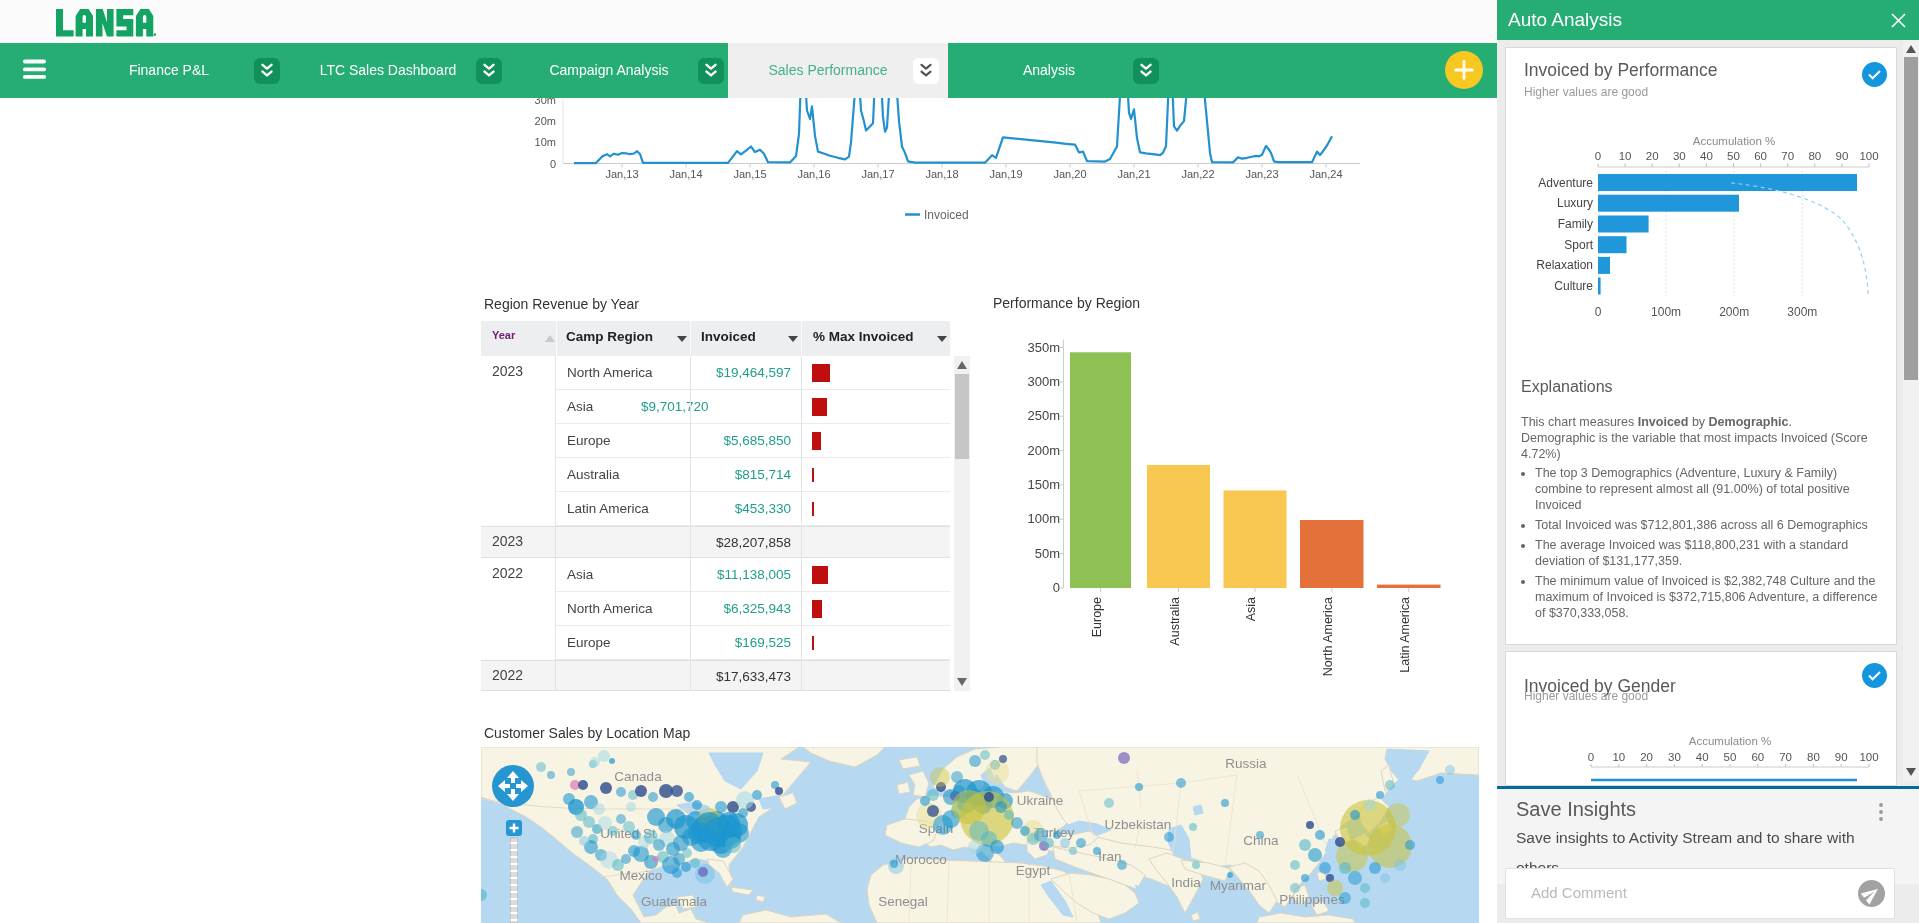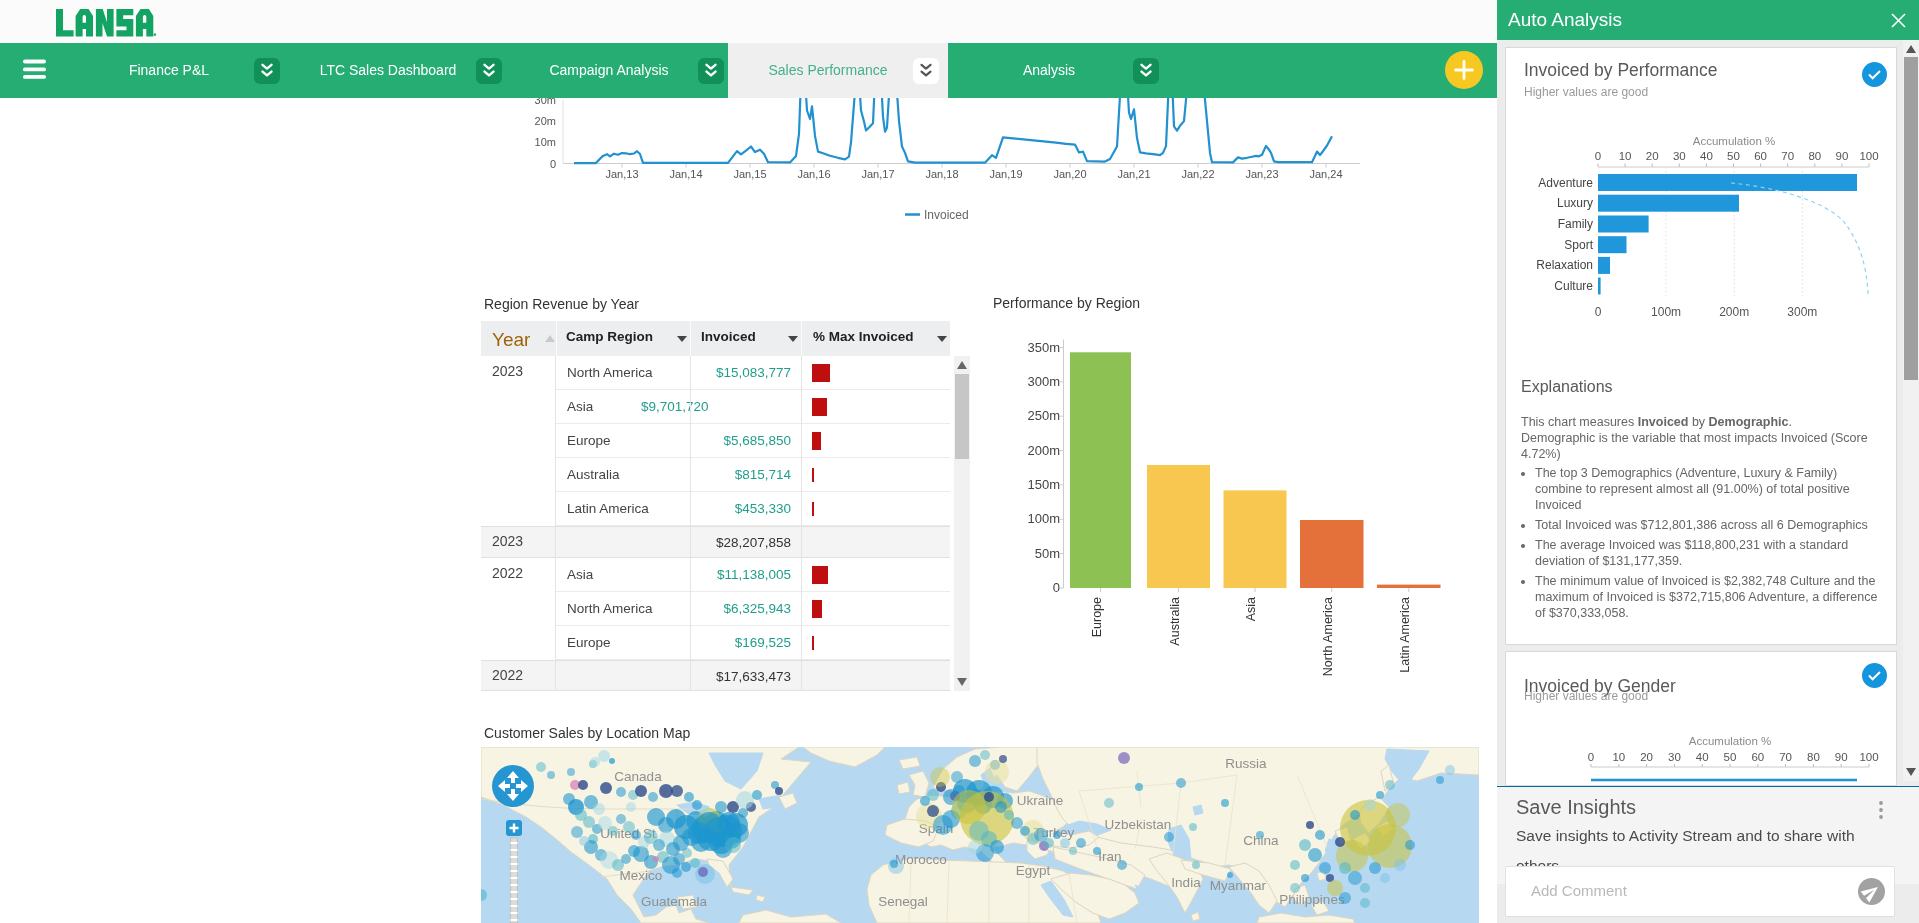--- a/index.html
+++ b/index.html
@@ -122,32 +122,32 @@
         <path d="M405 116.5 h15" stroke="#2191d0" stroke-width="2.5"></path>
         <text x="424" y="121" font-size="12" fill="#666">Invoiced</text>
       </svg></div>
 
   <div class="abs" id="tablewrap" style="left:481px; top:295px; width:492px; height:400px;">
       <div style="position:absolute;left:3px;top:1px;color:#333;font-size:14px;">Region Revenue by Year</div>
       <div style="position:absolute;left:0;top:26px;width:469px;height:35px;background:#edeef0;"></div>
       <div style="position:absolute;left:75px;top:26px;width:1px;height:35px;background:#fbfbfb;"></div>
       <div style="position:absolute;left:209px;top:26px;width:1px;height:35px;background:#fbfbfb;"></div>
       <div style="position:absolute;left:320px;top:26px;width:1px;height:35px;background:#fbfbfb;"></div>
-      <div style="position:absolute;left:11px;top:34px;font-size:19px;font-weight:normal;color:#a16207;">Year</div>
+      <div style="position:absolute;left:11px;top:34px;font-size:11px;font-weight:bold;color:#701a75;">Year</div>
       <div style="position:absolute;left:64px;top:40px;width:0;height:0;border-left:5px solid transparent;border-right:5px solid transparent;border-bottom:7px solid #c9c9c9;"></div>
       <div style="position:absolute;left:85px;top:34px;font-size:13.5px;font-weight:bold;color:#222;">Camp Region</div>
       <div style="position:absolute;left:196px;top:41px;width:0;height:0;border-left:5px solid transparent;border-right:5px solid transparent;border-top:6px solid #444;"></div>
       <div style="position:absolute;left:220px;top:34px;font-size:13.5px;font-weight:bold;color:#222;">Invoiced</div>
       <div style="position:absolute;left:307px;top:41px;width:0;height:0;border-left:5px solid transparent;border-right:5px solid transparent;border-top:6px solid #444;"></div>
       <div style="position:absolute;left:332px;top:34px;font-size:13.5px;font-weight:bold;color:#222;">% Max Invoiced</div>
       <div style="position:absolute;left:456px;top:41px;width:0;height:0;border-left:5px solid transparent;border-right:5px solid transparent;border-top:6px solid #444;"></div>
       <div style="position:absolute;left:74px;top:94px;width:395px;height:1px;background:#ebebeb;"></div>
       <div style="position:absolute;left:11px;top:68px;font-size:14px;color:#444;">2023</div>
       <div style="position:absolute;left:86px;top:70px;font-size:13.5px;color:#444;">North America</div>
-      <div style="position:absolute;left:160px;top:70px;width:150px;text-align:right;font-size:13.5px;color:#219e8b;">$15,083,777</div>
+      <div style="position:absolute;left:160px;top:70px;width:150px;text-align:right;font-size:13.5px;color:#219e8b;">$19,464,597</div>
       <div style="position:absolute;left:331px;top:69px;width:17.5px;height:18px;background:#bf0e0e;"></div>
       <div style="position:absolute;left:74px;top:128px;width:395px;height:1px;background:#ebebeb;"></div>
       <div style="position:absolute;left:86px;top:104px;font-size:13.5px;color:#444;">Asia</div>
       <div style="position:absolute;left:160px;top:104px;width:150px;font-size:13.5px;color:#219e8b;">$9,701,720</div>
       <div style="position:absolute;left:331px;top:103px;width:14.5px;height:18px;background:#bf0e0e;"></div>
       <div style="position:absolute;left:74px;top:162px;width:395px;height:1px;background:#ebebeb;"></div>
       <div style="position:absolute;left:86px;top:138px;font-size:13.5px;color:#444;">Europe</div>
       <div style="position:absolute;left:160px;top:138px;width:150px;text-align:right;font-size:13.5px;color:#219e8b;">$5,685,850</div>
       <div style="position:absolute;left:331px;top:137px;width:9px;height:18px;background:#bf0e0e;"></div>
       <div style="position:absolute;left:74px;top:196px;width:395px;height:1px;background:#ebebeb;"></div>
@@ -623,21 +623,21 @@
     <div class="abs" style="left:406px; top:40px; width:16px; height:741px; background:#f1f1f1;">
       <svg class="abs" style="left:3px; top:5px;" width="10" height="8" viewBox="0 0 10 8">
           <path d="M5 0 L10 8 H0 z" fill="#555"></path>
         </svg>
       <div class="abs" style="left:1px; top:17px; width:14px; height:323px; background:#9f9f9f;"></div>
       <svg class="abs" style="left:3px; top:728px;" width="10" height="8" viewBox="0 0 10 8">
           <path d="M5 8 L10 0 H0 z" fill="#555"></path>
         </svg>
     </div>
 
-    <div class="abs" style="left:0; top:786px; width:422px; height:98px; background:#f4f4f4; border-top:1px solid #0369a1;">
+    <div class="abs" style="left:0; top:786px; width:422px; height:98px; background:#f4f4f4; border-top:3px solid #0369a1;">
       <div class="abs" style="left:19px; top:9px; color:#595959; font-size:20px;">Save Insights</div>
       <svg class="abs" style="left:382px; top:14px;" width="4" height="18" viewBox="0 0 4 18">
           <g fill="#9a9a9a">
             <circle cx="2" cy="2" r="1.9"></circle>
             <circle cx="2" cy="9" r="1.9"></circle>
             <circle cx="2" cy="16" r="1.9"></circle>
           </g>
         </svg>
       <div class="abs" style="left:19px; top:34px; width:356px; color:#4a4a4a; font-size:15.5px; line-height:30px;">Save insights to Activity Stream and to share with others</div>
       <div class="abs" style="left:8px; top:79px; width:390px; height:51px; background:#fff; border:1px solid #e0e0e0; border-radius:2px;">

